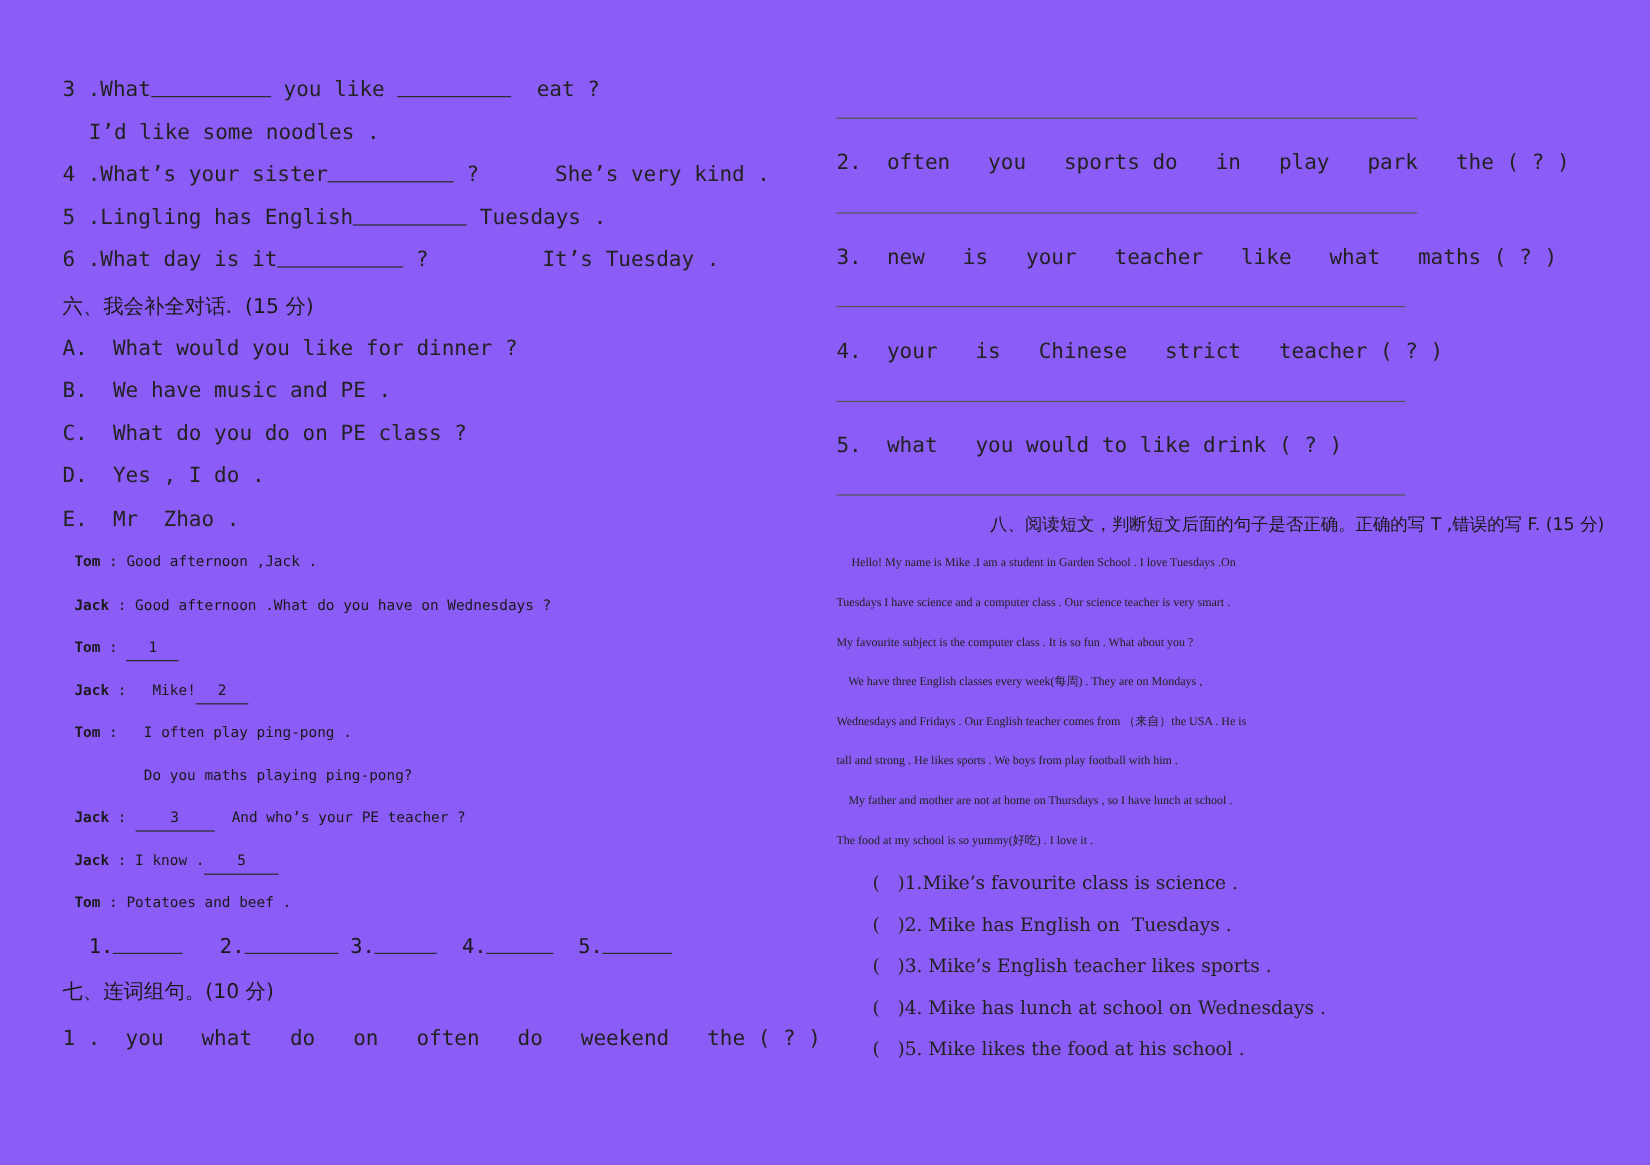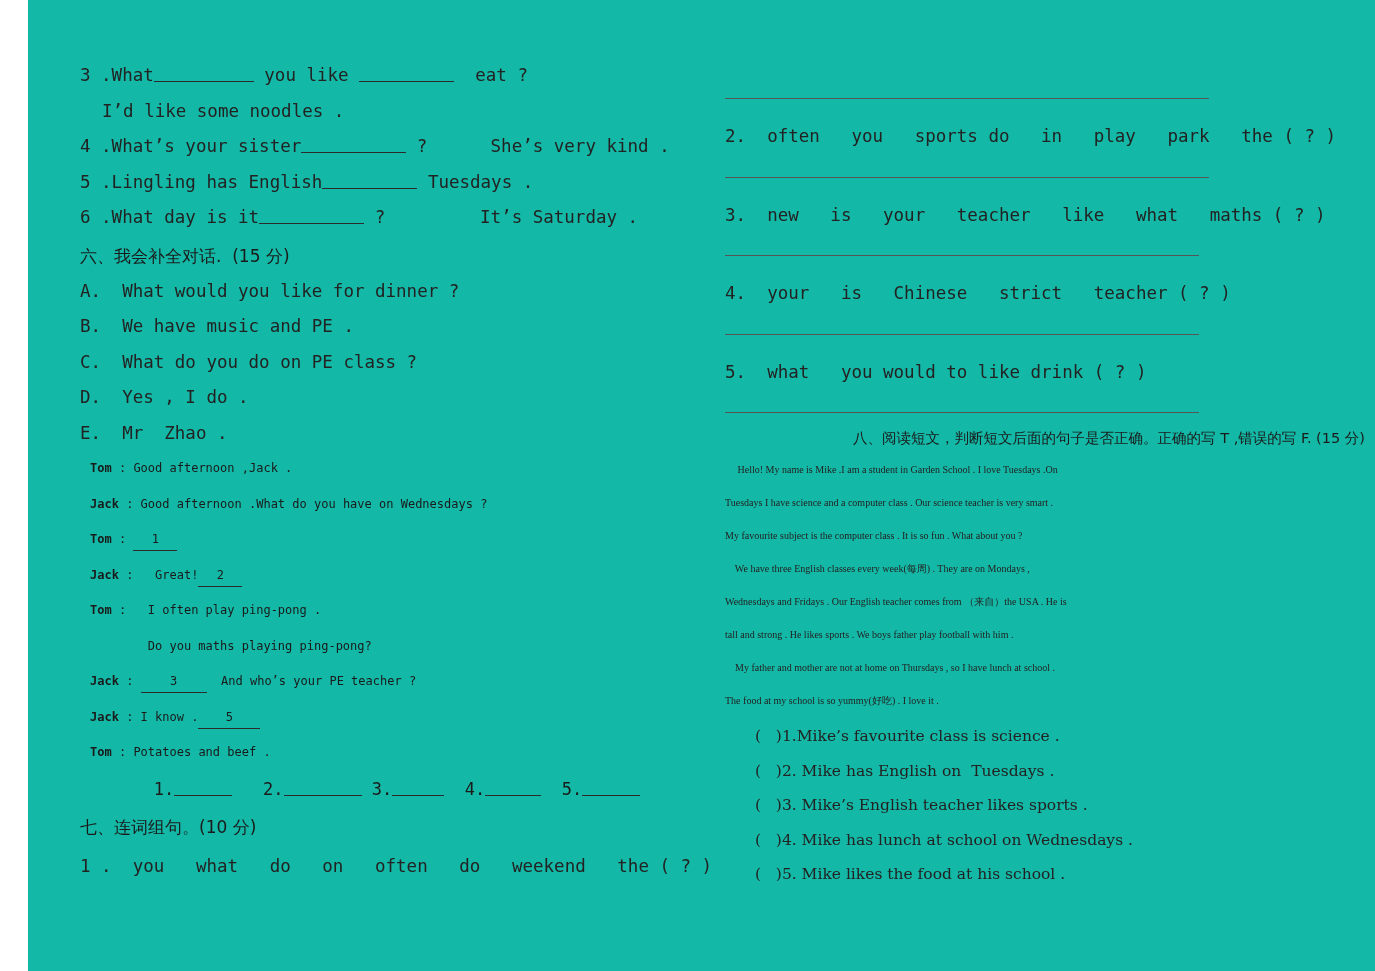--- a/index.html
+++ b/index.html
@@ -11,22 +11,21 @@
     width: 1375px;
     height: 971px;
     position: relative;
     font-family: "DejaVu Sans Mono", "Liberation Mono", monospace;
     color: #1a1a1a;
     overflow: hidden;
   }
   .page {
     position: absolute;
     inset: 0;
-    background: #14b8a6;
-    margin-left: 28px;
+    background: #8b5cf6;
   }
 
   
   .col-left {
     position: absolute;
     left: 52px;
     top: 58px;
     width: 612px;
   }
   .col-right {
@@ -86,21 +85,20 @@
     font-weight: 700;
     font-family: "DejaVu Sans Mono", "Liberation Mono", monospace;
   }
 
   
   .ans-strip {
     font-size: 17px;
     line-height: 36px;
     white-space: pre;
     padding-left: 22px;
-    text-align: center;
   }
 
   
   .rule {
     border-bottom: 1.2px solid #555;
     height: 0;
   }
 
   
   .passage {
@@ -127,37 +125,37 @@
   <div class="col-left">
 
     <div class="line"><span>3 .What</span><span class="blank" style="width:100px"></span><span> <span>you like</span> </span><span class="blank" style="width:95px"></span><span>  <span>eat ?</span></span></div>
 
     <div class="line" style="padding-left:22px"><span>I’d like some noodles .</span></div>
 
     <div class="line"><span>4 .What’s your sister</span><span class="blank" style="width:105px"></span><span> <span>?      She’s very kind .</span></span></div>
 
     <div class="line"><span>5 .Lingling has English</span><span class="blank" style="width:95px"></span><span> <span>Tuesdays .</span></span></div>
 
-    <div class="line"><span>6 .What day is it</span><span class="blank" style="width:105px"></span><span> <span>?         It’s Saturday .</span></span></div>
+    <div class="line"><span>6 .What day is it</span><span class="blank" style="width:105px"></span><span> <span>?         It’s Tuesday .</span></span></div>
 
     <div class="sect-head" style="margin-top:2px">六、我会补全对话.  (15 分)</div>
 
     <div class="line">A.  What would you like for dinner ?</div>
     <div class="line">B.  We have music and PE .</div>
     <div class="line">C.  What do you do on PE class ?</div>
     <div class="line">D.  Yes , I do .</div>
     <div class="line">E.  Mr  Zhao .</div>
 
     <div class="dlg"><span class="spk">Tom</span><span> : </span><span>Good afternoon ,Jack .</span></div>
 
     <div class="dlg"><span class="spk">Jack</span><span> : </span><span>Good afternoon .What do you have on Wednesdays ?</span></div>
 
     <div class="dlg"><span class="spk">Tom</span><span> : </span><span class="blank-num" style="width:44px">1</span></div>
 
-    <div class="dlg"><span class="spk">Jack</span><span> : </span><span>  Great!</span><span class="blank-num" style="width:44px">2</span></div>
+    <div class="dlg"><span class="spk">Jack</span><span> : </span><span>  Mike!</span><span class="blank-num" style="width:44px">2</span></div>
 
     <div class="dlg"><span class="spk">Tom</span><span> : </span><span>  I often play ping-pong .</span></div>
 
     <div class="dlg"><span>        Do you maths playing ping-pong?</span></div>
 
     <div class="dlg"><span class="spk">Jack</span><span> : </span><span class="blank-num" style="width:66px">3</span><span>  And who’s your PE teacher ?</span></div>
 
 
     <div class="dlg"><span class="spk">Jack</span><span> : </span><span>I know .</span><span class="blank-num" style="width:62px">5</span></div>
 
@@ -181,21 +179,21 @@
     <div class="line" style="margin-top:20px">5.  what   you would to like drink ( ? )</div>
     <div class="rule" style="width:474px;margin-top:22px"></div>
 
     <div class="sect-head small" style="margin-top:10px">八、阅读短文，判断短文后面的句子是否正确。正确的写 T ,错误的写 F. (15 分)</div>
 
     <div class="passage">     Hello! My name is Mike .I am a student in Garden School . I love Tuesdays .On</div>
     <div class="passage">Tuesdays I have science and a computer class . Our science teacher is very smart .</div>
     <div class="passage">My favourite subject is the computer class . It is so fun . What about you ?</div>
     <div class="passage">    We have three English classes every week(每周) . They are on Mondays ,</div>
     <div class="passage">Wednesdays and Fridays . Our English teacher comes from （来自）the USA . He is</div>
-    <div class="passage">tall and strong . He likes sports . We boys father play football with him .</div>
+    <div class="passage">tall and strong . He likes sports . We boys from play football with him .</div>
     <div class="passage">    My father and mother are not at home on Thursdays , so I have lunch at school .</div>
     <div class="passage">The food at my school is so yummy(好吃) . I love it .</div>
 
     <div class="tf" style="margin-top:2px">(   )1.Mike’s favourite class is science .</div>
     <div class="tf">(   )2. Mike has English on  Tuesdays .</div>
     <div class="tf">(   )3. Mike’s English teacher likes sports .</div>
     <div class="tf">(   )4. Mike has lunch at school on Wednesdays .</div>
     <div class="tf">(   )5. Mike likes the food at his school .</div>
   </div>
 

